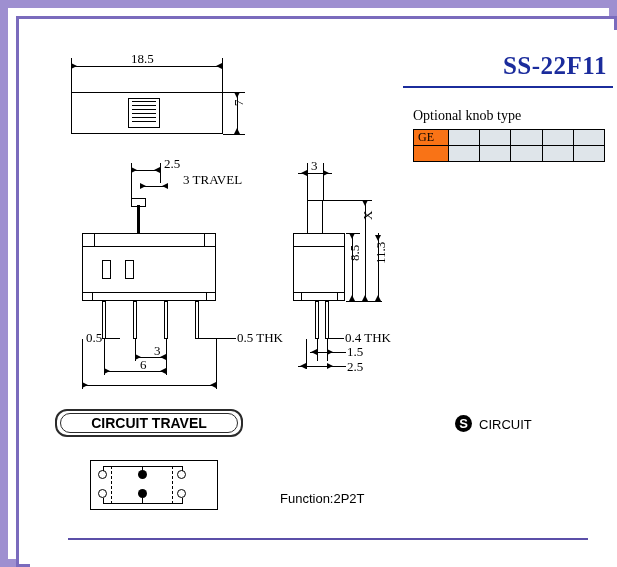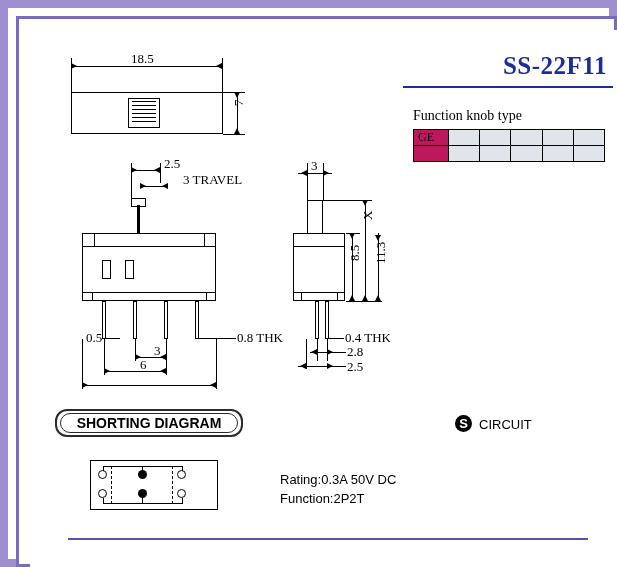--- a/index.html
+++ b/index.html
@@ -57,21 +57,21 @@
     border-collapse:collapse;
   }
   .knob-table td{
     border:1px solid #000;
     background:#dfe5ea;
     font-size:12px;
     text-align:left;
     padding:0 0 0 4px;
     height:15px;
   }
-  .knob-table td.hdr{background:#be185d;font-weight:normal;width:30px;}
+  .knob-table td.hdr{background:#f97316;font-weight:normal;width:30px;}
 
   
   .topview-body{
     position:absolute;left:41px;top:62px;width:152px;height:42px;
     border:1.5px solid #000;background:#fff;box-sizing:border-box;
   }
   .knob-outer{
     position:absolute;left:98px;top:68px;width:32px;height:30px;
     border:1.5px solid #000;background:#fff;box-sizing:border-box;
   }
@@ -129,21 +129,21 @@
 </head>
 <body>
 
 <div class="frame">
   <div class="frame-inner">
     <div class="canvas">
 
       <div class="title">SS-22F11</div>
       <div class="title-rule"></div>
 
-      <div class="knob-label">Function knob type</div>
+      <div class="knob-label">Optional knob type</div>
       <table class="knob-table">
         <tbody>
             <tr>
           <td class="hdr">GE</td>
           <td></td>
           <td></td>
           <td></td>
           <td></td>
           <td></td>
         </tr>
@@ -203,21 +203,21 @@
 
       <div class="pin" style="left:72px;top:271px;height:38px;"></div>
       <div class="pin" style="left:103px;top:271px;height:38px;"></div>
       <div class="pin" style="left:134px;top:271px;height:38px;"></div>
       <div class="pin" style="left:165px;top:271px;height:38px;"></div>
 
       <div class="txt" style="left:56px;top:300px;">0.5</div>
       <div class="ln hl" style="left:76px;top:308px;width:14px;"></div>
 
       <div class="ln hl" style="left:168px;top:308px;width:38px;"></div>
-      <div class="txt" style="left:207px;top:300px;">0.8  THK</div>
+      <div class="txt" style="left:207px;top:300px;">0.5  THK</div>
 
       <div class="ln vl" style="left:105px;top:309px;height:22px;"></div>
       <div class="ln vl" style="left:136px;top:309px;height:22px;"></div>
       <div class="ln hl" style="left:105px;top:327px;width:31px;"></div>
       <div class="arrR" style="left:105px;top:324px;"></div>
       <div class="arrL" style="left:130px;top:324px;"></div>
       <div class="txt" style="left:124px;top:313px;">3</div>
 
       <div class="ln vl" style="left:74px;top:309px;height:36px;"></div>
       <div class="ln vl" style="left:136px;top:327px;height:18px;"></div>
@@ -269,31 +269,31 @@
       <div class="txt" style="left:343px;top:234px;transform:rotate(-90deg);transform-origin:left top;">11.3</div>
 
       <div class="ln hl" style="left:298px;top:308px;width:16px;"></div>
       <div class="txt" style="left:315px;top:300px;">0.4  THK</div>
 
       <div class="ln vl" style="left:287px;top:309px;height:22px;"></div>
       <div class="ln vl" style="left:297px;top:309px;height:22px;"></div>
       <div class="ln hl" style="left:280px;top:322px;width:36px;"></div>
       <div class="arrL" style="left:281px;top:319px;"></div>
       <div class="arrR" style="left:297px;top:319px;"></div>
-      <div class="txt" style="left:317px;top:314px;">2.8</div>
+      <div class="txt" style="left:317px;top:314px;">1.5</div>
 
       <div class="ln vl" style="left:276px;top:309px;height:30px;"></div>
       <div class="ln hl" style="left:268px;top:336px;width:48px;"></div>
       <div class="arrL" style="left:270px;top:333px;"></div>
       <div class="arrR" style="left:297px;top:333px;"></div>
       <div class="txt" style="left:317px;top:329px;">2.5</div>
 
       <div class="pill" style="left:25px;top:379px;width:184px;">
         <div class="inner"></div>
-        <span>SHORTING  DIAGRAM</span>
+        <span>CIRCUIT  TRAVEL</span>
       </div>
 
       <div class="short-sym">S</div>
       <div class="short-label">CIRCUIT</div>
 
       <div class="cd-box"></div>
       <div class="cd-dash"></div>
 
       <div class="oc" style="left:68px;top:440px;"></div>
       <div class="oc" style="left:68px;top:459px;"></div>
@@ -304,20 +304,19 @@
 
       <div class="ln hl" style="left:73px;top:436px;width:80px;"></div>
       <div class="ln vl" style="left:73px;top:436px;height:5px;"></div>
       <div class="ln vl" style="left:112px;top:436px;height:5px;"></div>
       <div class="ln vl" style="left:152px;top:436px;height:5px;"></div>
       <div class="ln hl" style="left:73px;top:473px;width:80px;"></div>
       <div class="ln vl" style="left:73px;top:468px;height:5px;"></div>
       <div class="ln vl" style="left:112px;top:468px;height:5px;"></div>
       <div class="ln vl" style="left:152px;top:468px;height:5px;"></div>
 
-      <div class="spec" style="left:250px;top:442px;">Rating:0.3A 50V DC</div>
       <div class="spec" style="left:250px;top:461px;">Function:2P2T</div>
 
       <div class="bottom-rule"></div>
 
     </div>
   </div>
 </div>
 
 </body></html>

